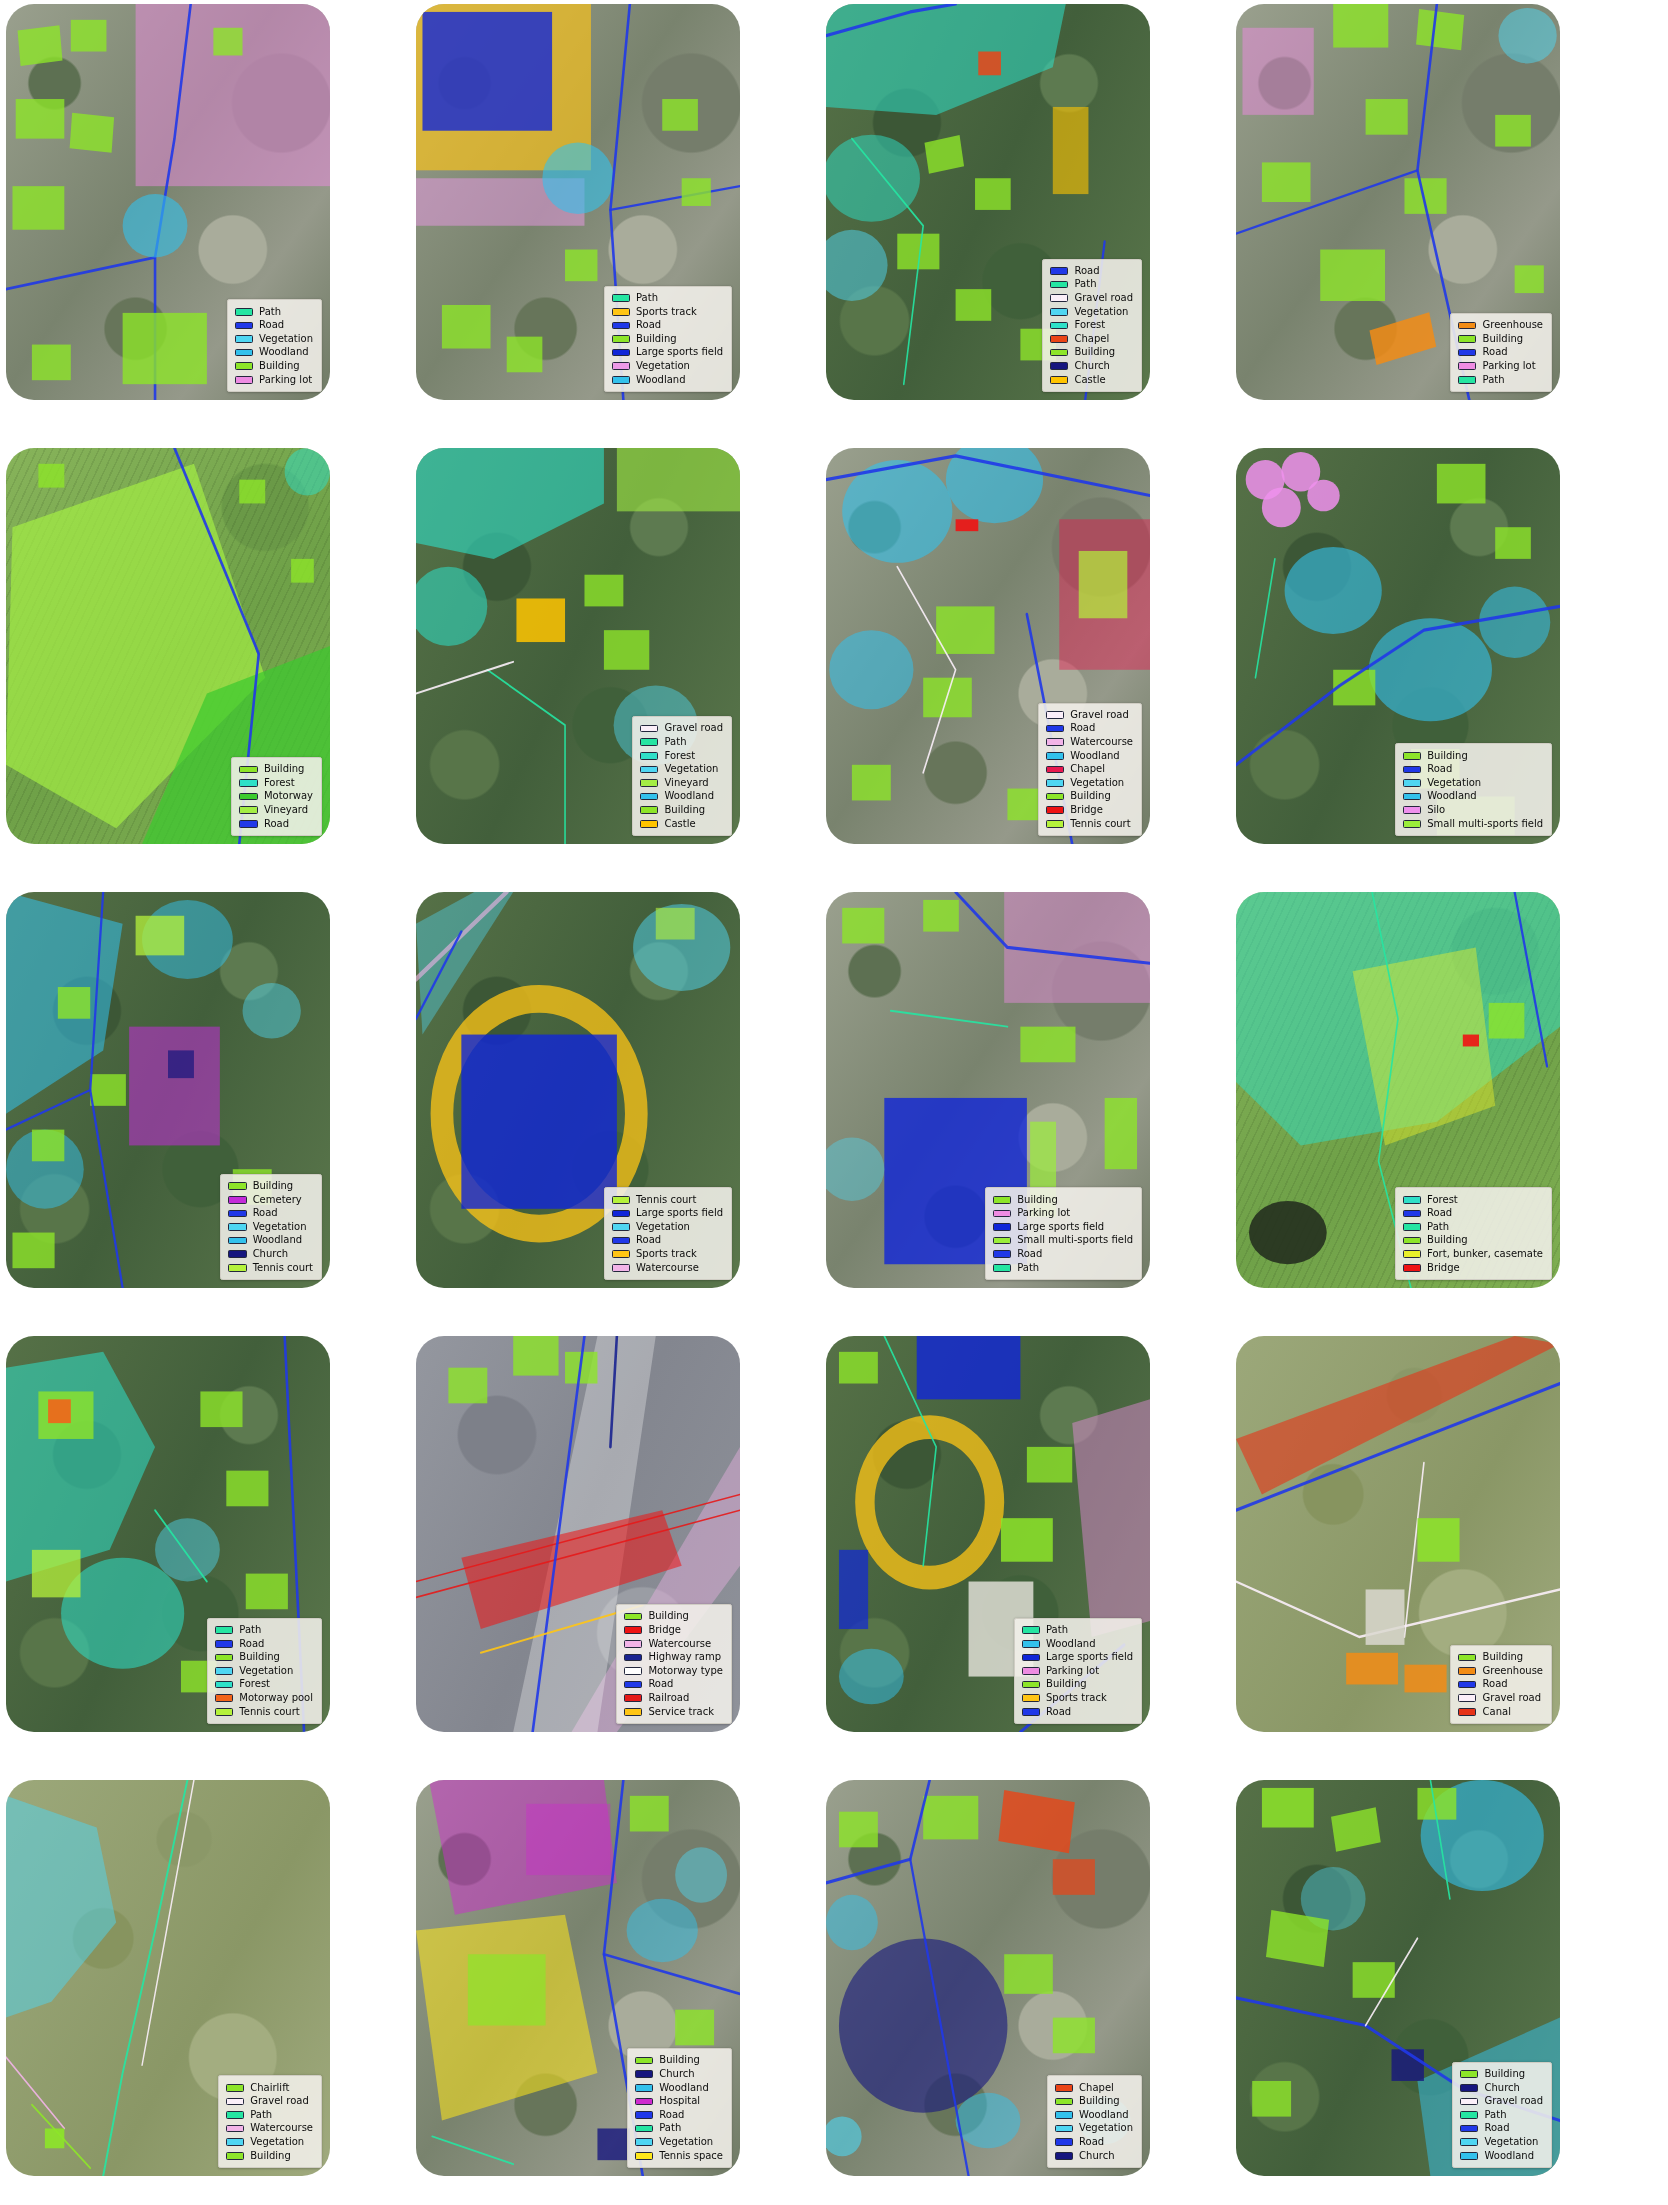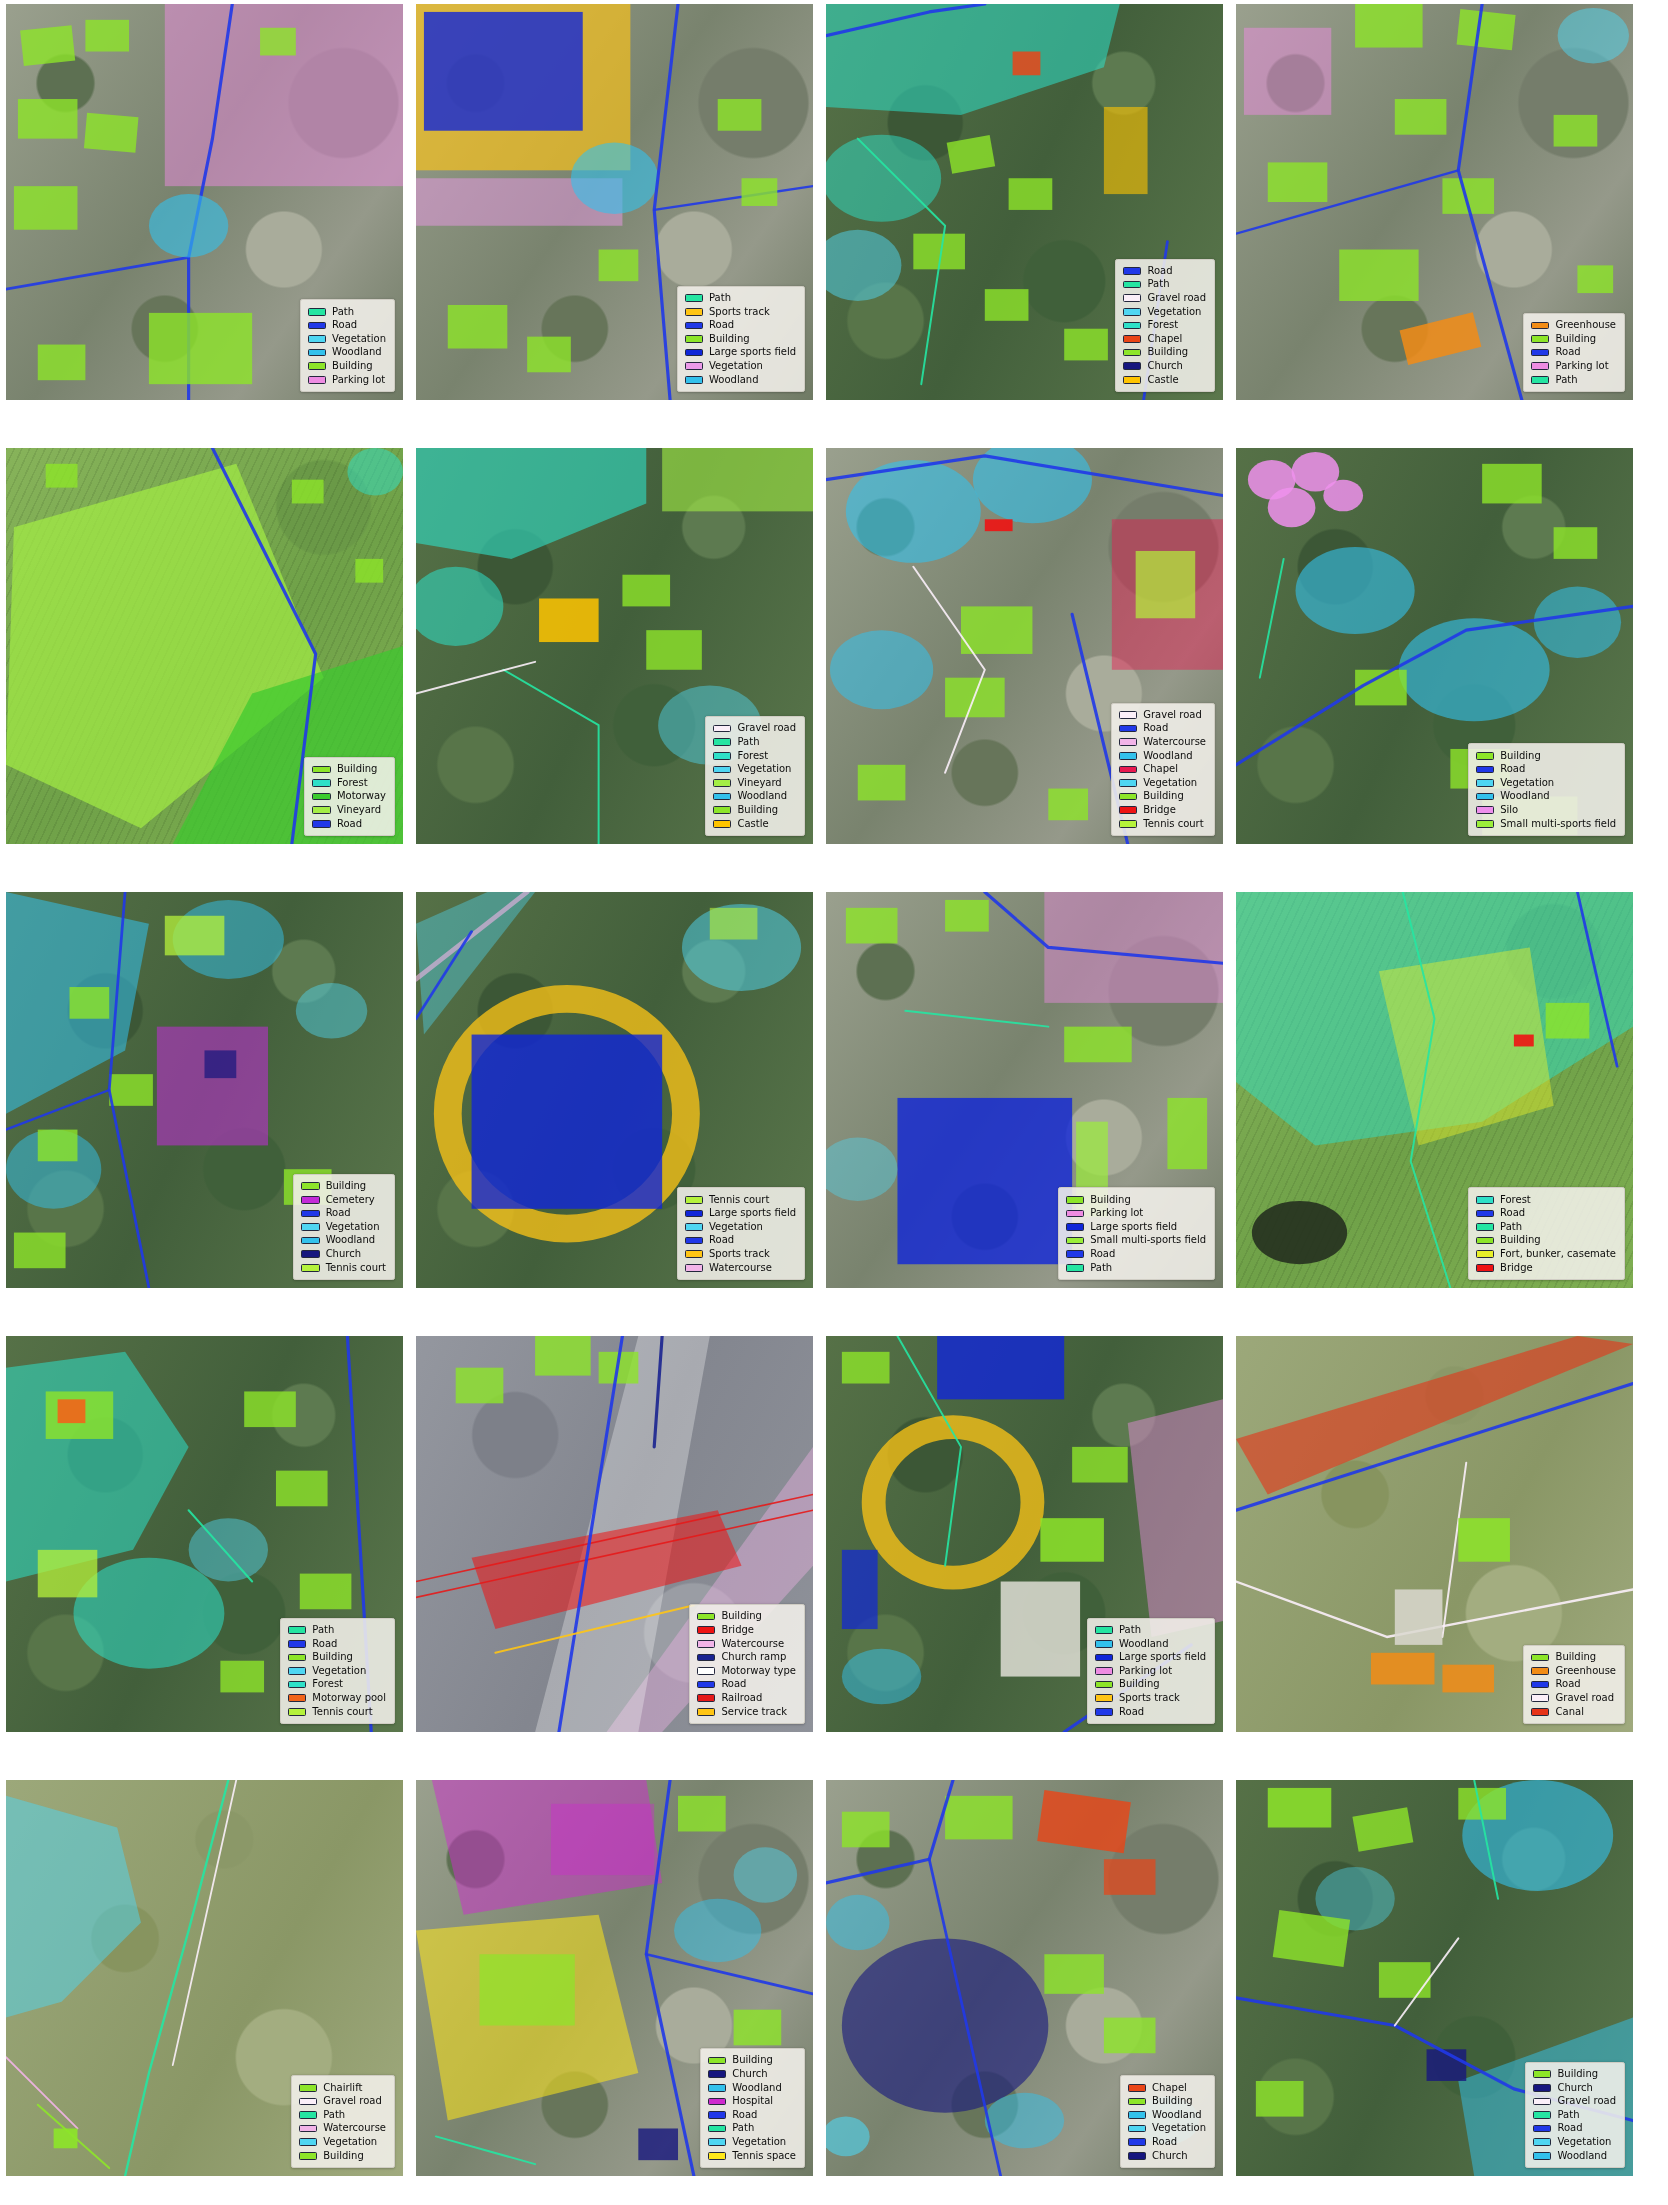--- a/index.html
+++ b/index.html
@@ -5,22 +5,23 @@
   html,body{margin:0;padding:0;background:#ffffff;}
   body{width:1668px;height:2205px;overflow:hidden;font-family:"DejaVu Sans",sans-serif;}
   #grid{
     padding:3.8px 0 0 6.1px;
     display:grid;
     grid-template-columns:repeat(4,397px);
     column-gap:13px;
     row-gap:48px;
   }
   .tile{
-    position:relative;width:397px;height:396px;margin:0;overflow:hidden;
+    position:relative;width:324px;height:396px;margin:0;overflow:hidden;
     background-color:#87907a;
+    border-radius:28px;
   }
   .bg-urban{
     background-color:#8f9583;
     background-image:
       radial-gradient(circle at 15% 20%, #5d7052 0 6%, transparent 6.5%),
       radial-gradient(circle at 70% 62%, #a9ac9b 0 10%, transparent 10.5%),
       radial-gradient(circle at 40% 82%, #67755a 0 8%, transparent 8.5%),
       radial-gradient(circle at 85% 25%, #757d6b 0 12%, transparent 12.5%),
       linear-gradient(125deg,#9aa08e,#79836e 45%,#95998a 75%,#6f7a64);
   }
@@ -662,21 +663,21 @@
         <div class="lrow">
           <span class="sw" style="background: rgb(238, 19, 19);"></span>
           <span class="lbl">Bridge</span>
         </div>
         <div class="lrow">
           <span class="sw" style="background: rgb(242, 180, 232);"></span>
           <span class="lbl">Watercourse</span>
         </div>
         <div class="lrow">
           <span class="sw" style="background: rgb(26, 35, 144);"></span>
-          <span class="lbl">Church ramp</span>
+          <span class="lbl">Highway ramp</span>
         </div>
         <div class="lrow">
           <span class="sw" style="background: rgb(255, 255, 255);"></span>
           <span class="lbl">Motorway type</span>
         </div>
         <div class="lrow">
           <span class="sw" style="background: rgb(32, 56, 232);"></span>
           <span class="lbl">Road</span>
         </div>
         <div class="lrow">

